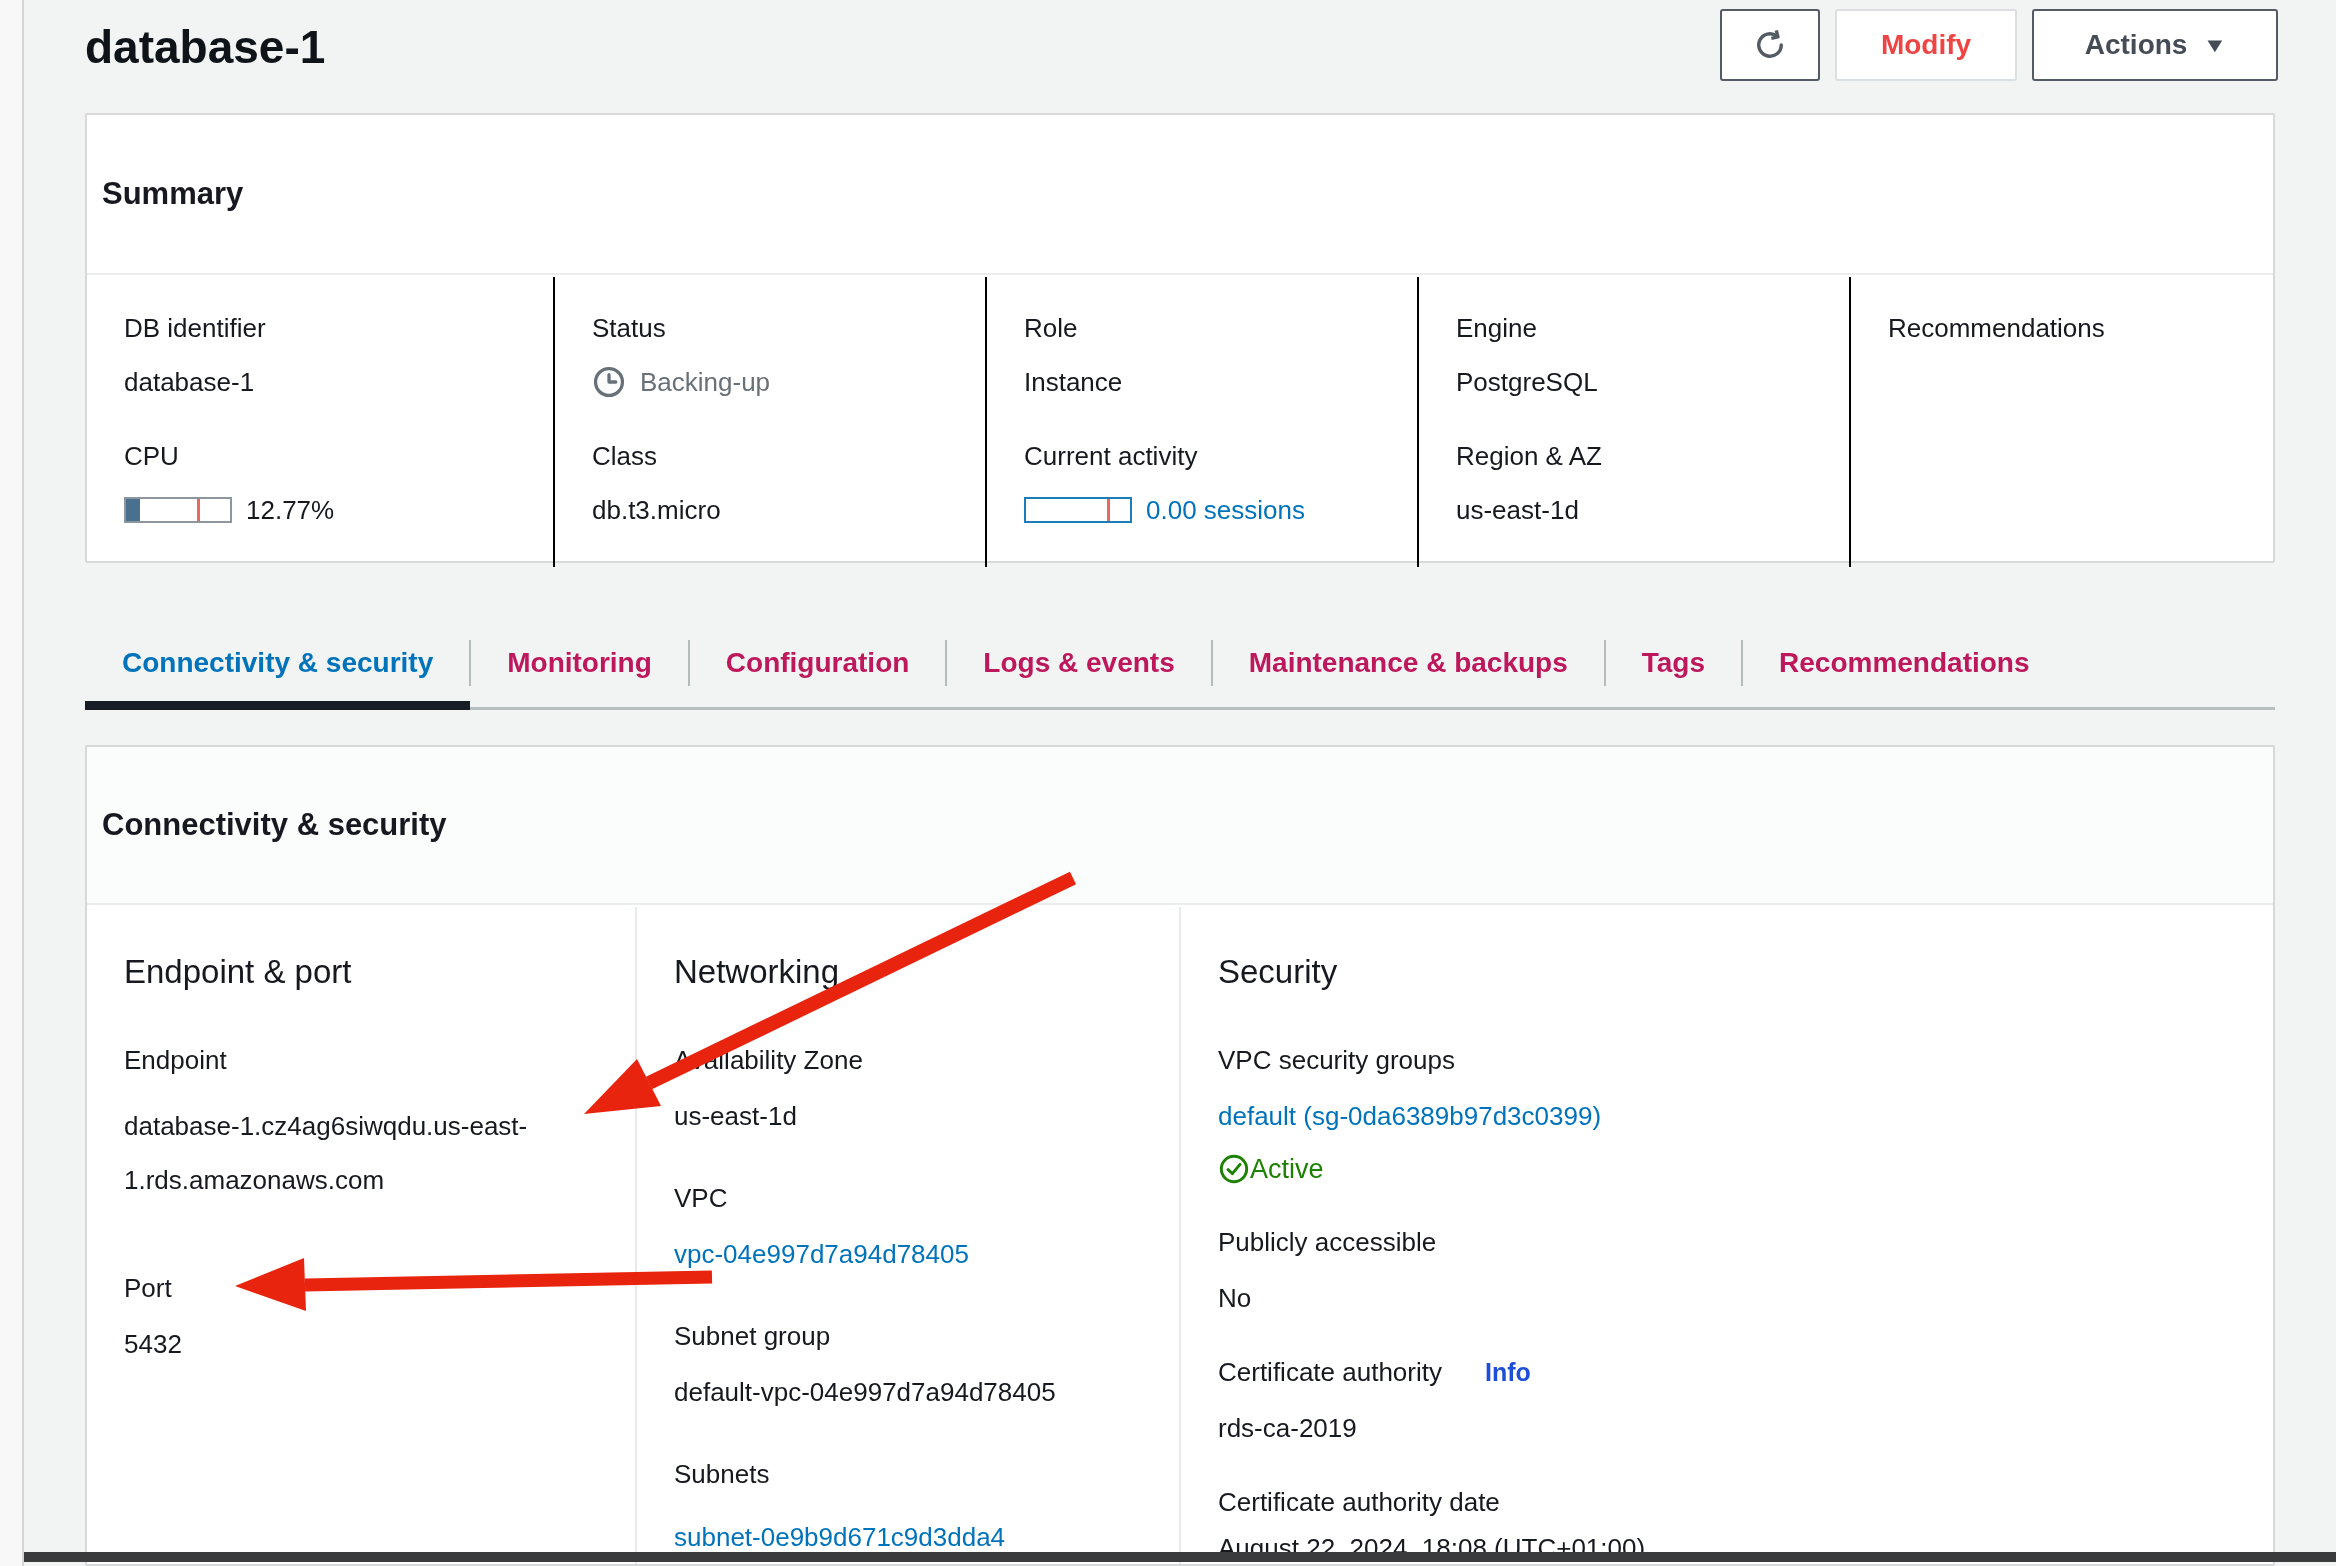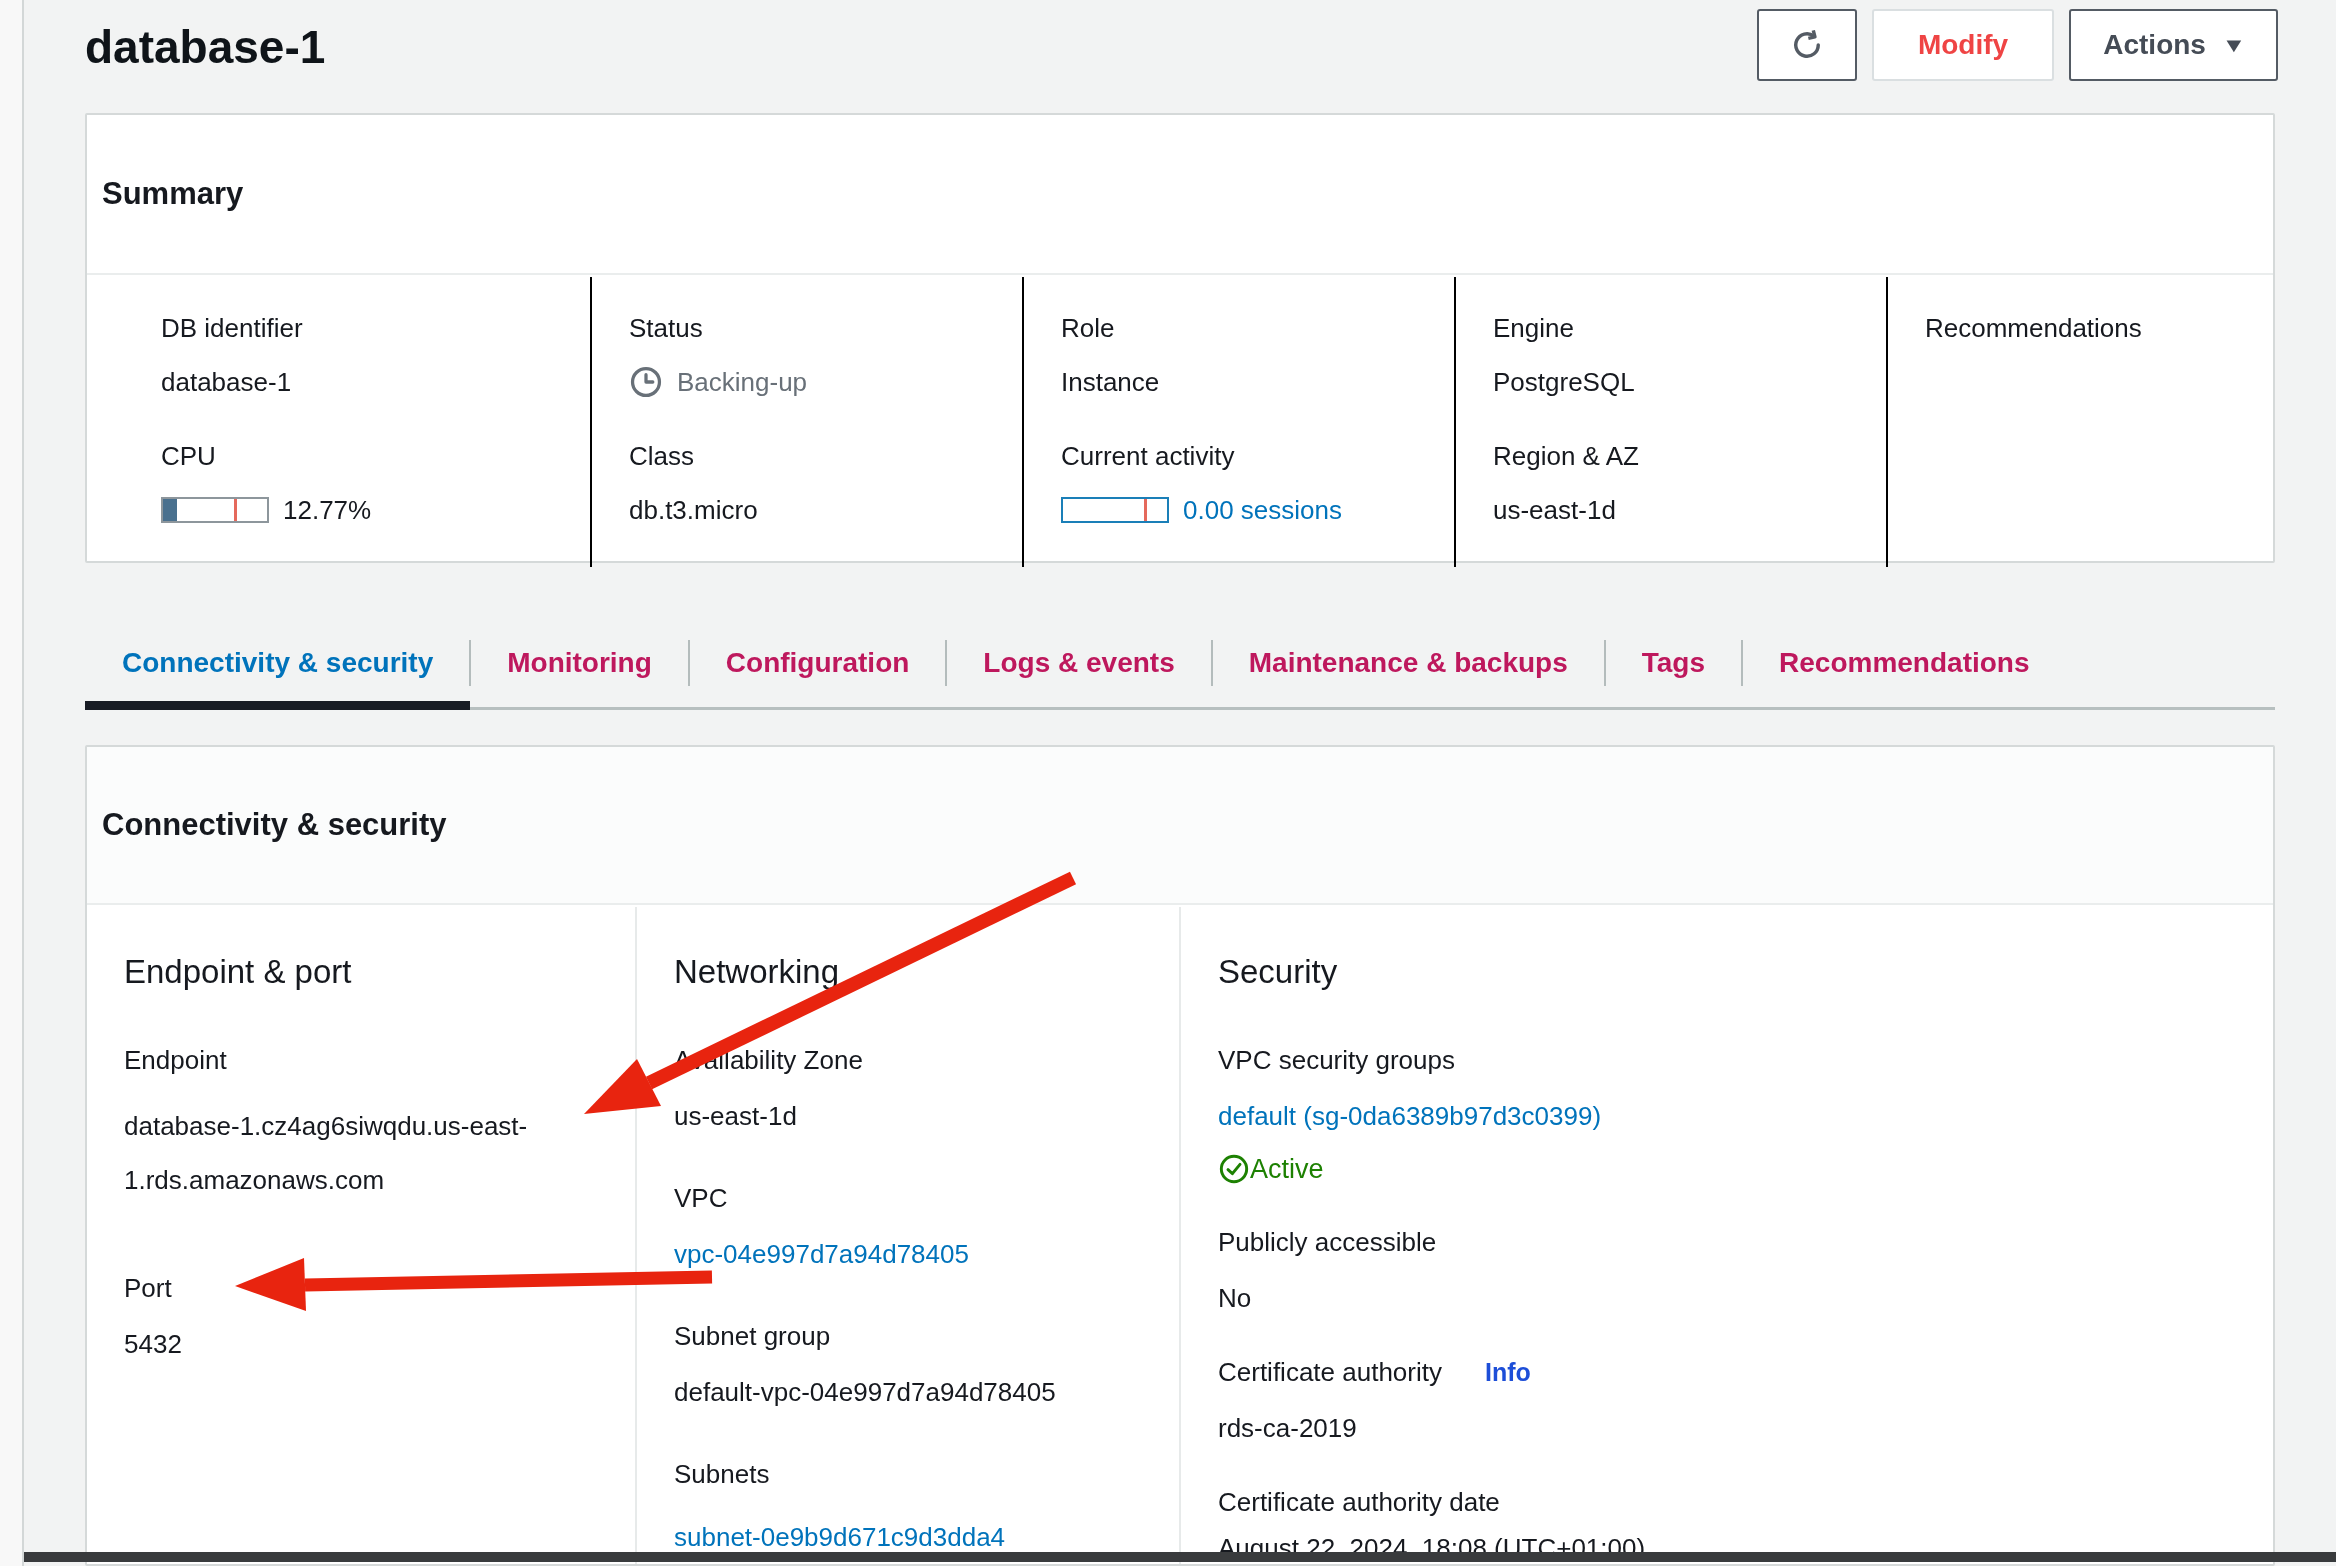--- a/index.html
+++ b/index.html
@@ -16,35 +16,35 @@
   
   .page-title { position:absolute; left:85px; top:20px; font-size:46px; font-weight:bold; color:#0f1419; }
 
   
   .toolbar { position:absolute; top:9px; right:58px; display:flex; gap:15px; }
   .btn { height:72px; background:#fff; border:2px solid #545b64; border-radius:3px;
     display:flex; align-items:center; justify-content:center;
     font-family:"Liberation Sans", sans-serif; font-size:28px; font-weight:bold; color:#545b64; cursor:pointer; }
   .btn-icon { width:100px; }
   .btn-modify { width:182px; border-color:#dadfe1; color:#ef4444; }
-  .btn-actions { width:209px; color:#454c56; gap:18px; }
+  .btn-actions { width:246px; color:#454c56; gap:18px; }
   .caret { font-size:20px; transform:scaleX(1.25); }
 
   
   .panel { position:absolute; left:85px; width:2190px; background:#fff;
     border:2px solid #d5d9d9; border-radius:2px; }
   .panel-header { display:flex; align-items:center; padding:0 15px;
     font-size:31px; font-weight:bold; color:#16191f; }
 
   
   .summary-panel { top:113px; height:450px; }
   .summary-panel .panel-header { height:160px; border-bottom:2px solid #eaeded; }
   .summary-grid { position:absolute; top:162px; left:0; right:0; bottom:0;
     display:grid; grid-template-columns:466px 432px 432px 432px auto; }
-  .sum-col { padding:34px 20px 0 37px;margin-left:37px; }
+  .sum-col { padding:34px 20px 0 37px; }
   .sum-col + .sum-col { border-left:2px solid #000000; }
 
   .fld { margin-bottom:40px; }
   .fld-label { font-size:26px; line-height:34px; margin-bottom:20px; }
   .fld-value { font-size:26px; line-height:34px; }
   .muted { color:#687078; }
   .value-row { display:flex; align-items:center; gap:14px; }
 
   
   .meter { position:relative; width:108px; height:26px; background:#fff; border:2px solid #8d969c; }

